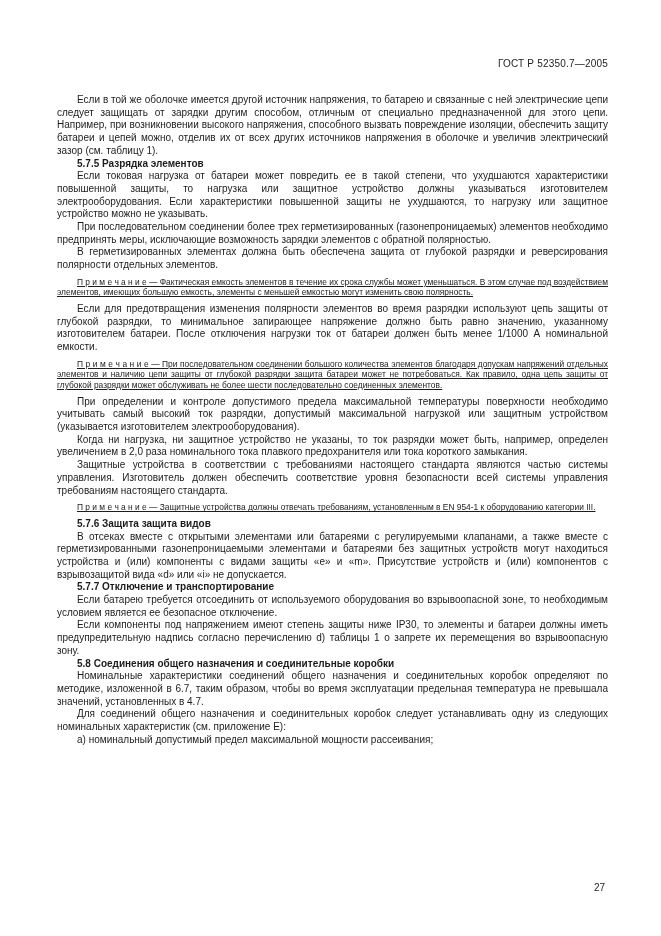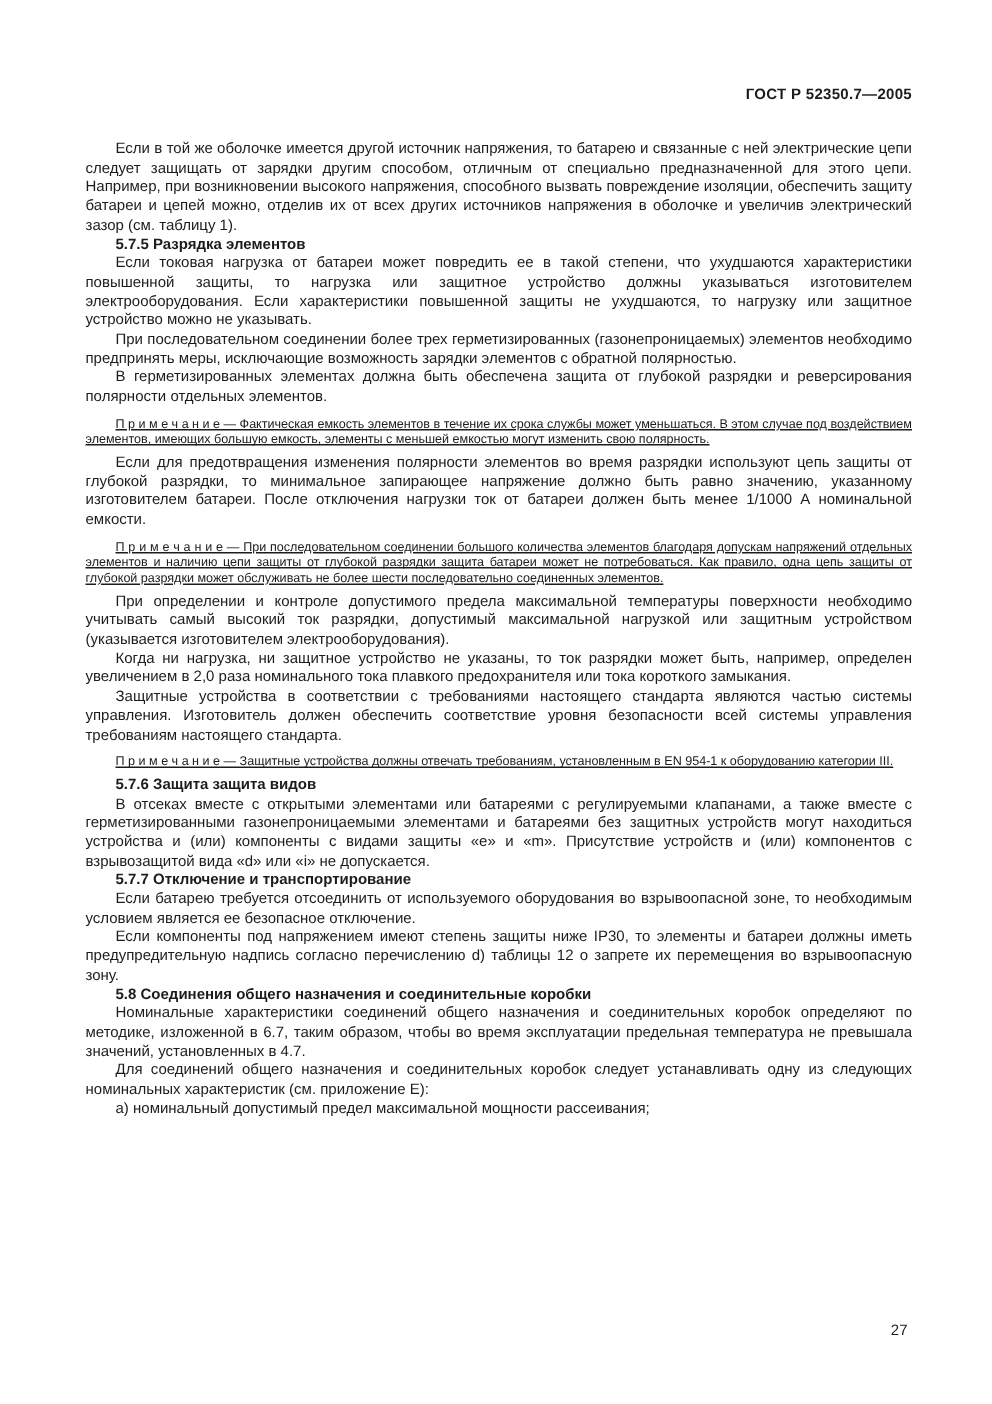--- a/index.html
+++ b/index.html
@@ -17,21 +17,21 @@
   }
   .page {
     position: absolute;
     left: 57px;
     top: 58px;
     width: 551px;
   }
   .doc-header {
     text-align: right;
     font-size: 10px;
-    font-weight: bold;
+    font-weight: normal;
     margin: 0 0 25px 0;
     letter-spacing: 0.2px;
   }
   .content p {
     margin: 0;
     font-size: 10px;
     line-height: 12.7px;
     text-align: justify;
     text-indent: 20px;
   }
@@ -67,21 +67,21 @@
       <p class="body">Если для предотвращения изменения полярности элементов во время разрядки используют цепь защиты от глубокой разрядки, то минимальное запирающее напряжение должно быть равно значению, указанному изготовителем батареи. После отключения нагрузки ток от батареи должен быть менее 1/1000 А номинальной емкости.</p>
       <p class="note">П р и м е ч а н и е — При последовательном соединении большого количества элементов благодаря допускам напряжений отдельных элементов и наличию цепи защиты от глубокой разрядки защита батареи может не потребоваться. Как правило, одна цепь защиты от глубокой разрядки может обслуживать не более шести последовательно соединенных элементов.</p>
       <p class="body">При определении и контроле допустимого предела максимальной температуры поверхности необходимо учитывать самый высокий ток разрядки, допустимый максимальной нагрузкой или защитным устройством (указывается изготовителем электрооборудования).</p>
       <p class="body">Когда ни нагрузка, ни защитное устройство не указаны, то ток разрядки может быть, например, определен увеличением в 2,0 раза номинального тока плавкого предохранителя или тока короткого замыкания.</p>
       <p class="body">Защитные устройства в соответствии с требованиями настоящего стандарта являются частью системы управления. Изготовитель должен обеспечить соответствие уровня безопасности всей системы управления требованиям настоящего стандарта.</p>
       <p class="note">П р и м е ч а н и е — Защитные устройства должны отвечать требованиям, установленным в EN 954-1 к оборудованию категории III.</p>
       <p class="heading">5.7.6 Защита защита видов</p>
       <p class="body">В отсеках вместе с открытыми элементами или батареями с регулируемыми клапанами, а также вместе с герметизированными газонепроницаемыми элементами и батареями без защитных устройств могут находиться устройства и (или) компоненты с видами защиты «е» и «m». Присутствие устройств и (или) компонентов с взрывозащитой вида «d» или «i» не допускается.</p>
       <p class="heading">5.7.7 Отключение и транспортирование</p>
       <p class="body">Если батарею требуется отсоединить от используемого оборудования во взрывоопасной зоне, то необходимым условием является ее безопасное отключение.</p>
-      <p class="body">Если компоненты под напряжением имеют степень защиты ниже IP30, то элементы и батареи должны иметь предупредительную надпись согласно перечислению d) таблицы 12 о запрете их перемещения во взрывоопасную зону.</p>
+      <p class="body">Если компоненты под напряжением имеют степень защиты ниже IP30, то элементы и батареи должны иметь предупредительную надпись согласно перечислению d) таблицы 1 о запрете их перемещения во взрывоопасную зону.</p>
       <p class="heading">5.8 Соединения общего назначения и соединительные коробки</p>
       <p class="body">Номинальные характеристики соединений общего назначения и соединительных коробок определяют по методике, изложенной в 6.7, таким образом, чтобы во время эксплуатации предельная температура не превышала значений, установленных в 4.7.</p>
       <p class="body">Для соединений общего назначения и соединительных коробок следует устанавливать одну из следующих номинальных характеристик (см. приложение Е):</p>
       <p class="list-item">а) номинальный допустимый предел максимальной мощности рассеивания;</p>
     </div>
 </div>
 
 <div class="page-number">27</div>
 
 </body></html>

